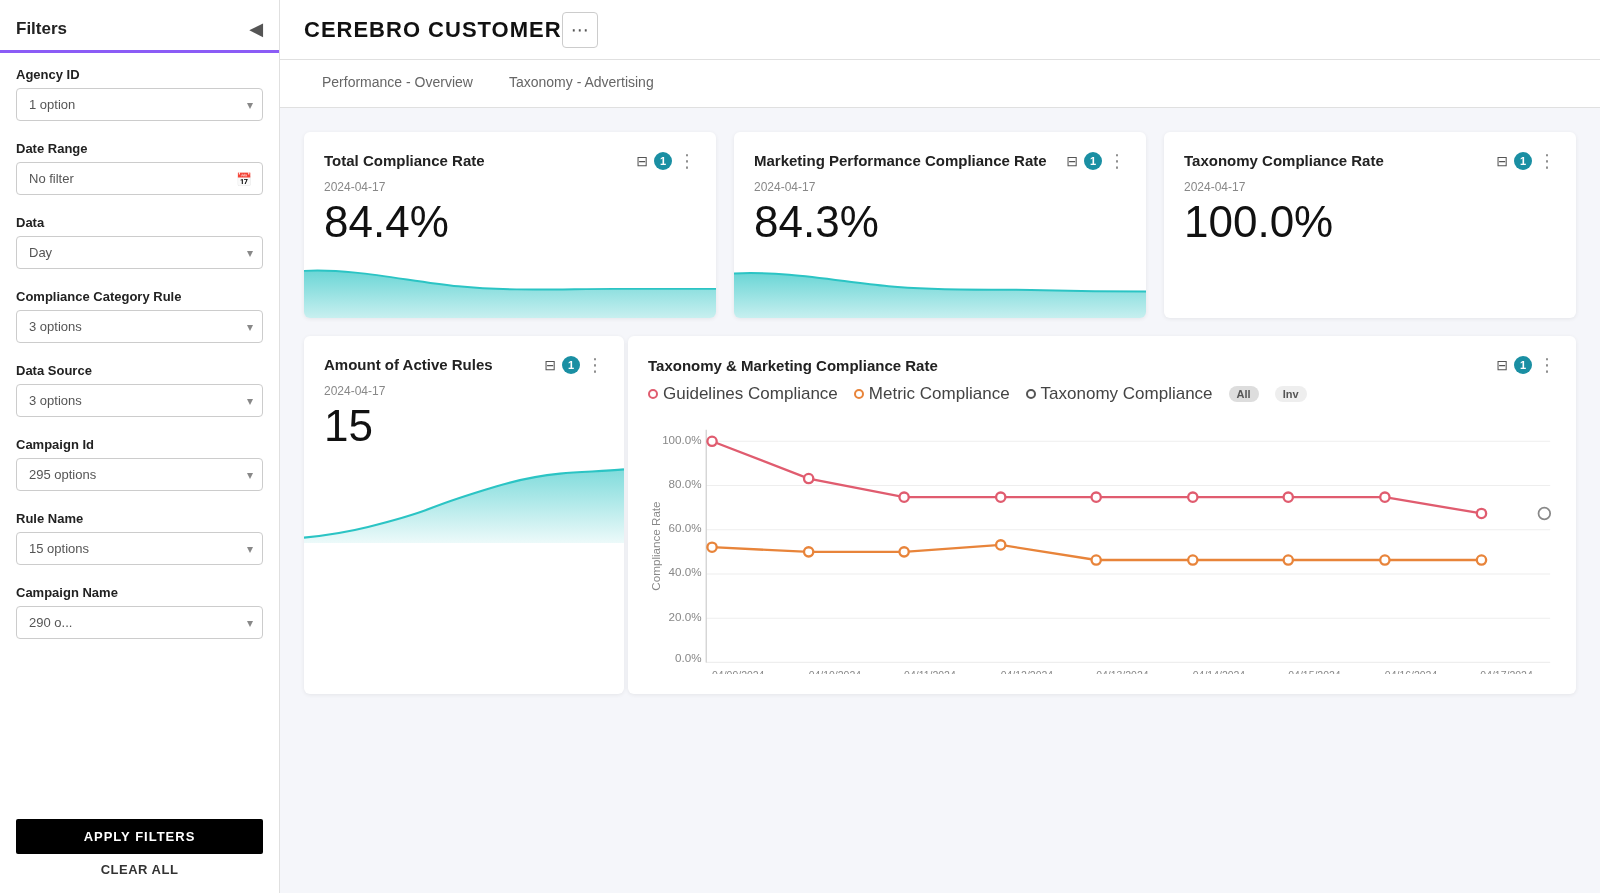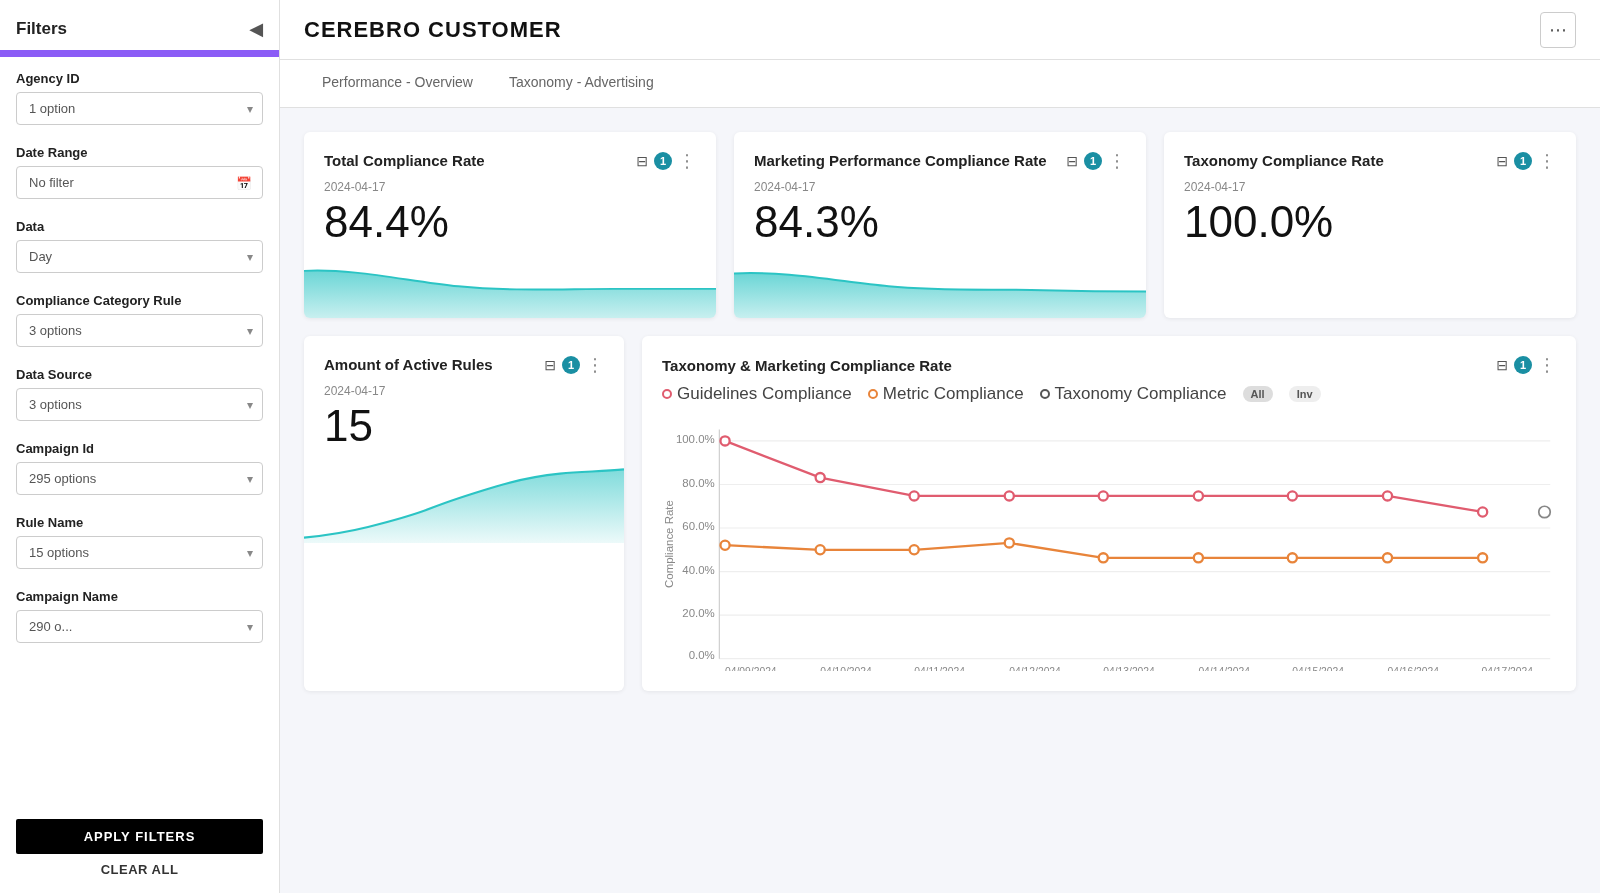--- a/index.html
+++ b/index.html
@@ -15,21 +15,21 @@
       flex-direction: column;
       height: 100%;
       overflow-y: auto;
       position: relative;
     }
     .sidebar-header {
       display: flex;
       justify-content: space-between;
       align-items: center;
       padding: 18px 16px 10px 16px;
-      border-bottom: 7px solid #8b5cf6;
+      border-bottom: 3px solid #8b5cf6;
     }
     .sidebar-title {
       font-size: 17px;
       font-weight: 600;
       color: #222;
     }
     .collapse-btn {
       cursor: pointer;
       color: #555;
       font-size: 18px;
@@ -116,21 +116,20 @@
       display: flex;
       flex-direction: column;
       overflow: hidden;
     }
     .topbar {
       background: #fff;
       border-bottom: 1px solid #e0e0e0;
       padding: 0 24px;
       display: flex;
       align-items: center;
-      justify-content: space-between;
       min-height: 60px;
     }
     .page-title {
       font-size: 22px;
       font-weight: 700;
       letter-spacing: 1px;
       color: #111;
     }
     .topbar-actions {
       display: flex;
@@ -252,21 +251,21 @@
     .kpi-chart {
       height: 60px;
       margin: 0 -20px;
       overflow: hidden;
     }
 
     
     .bottom-row {
       display: grid;
       grid-template-columns: 320px 1fr;
-      gap: 18px;
+      gap: 4px;
     }
     .small-kpi-card {
       background: #fff;
       border-radius: 6px;
       padding: 20px 20px 0 20px;
       box-shadow: 0 1px 4px rgba(0,0,0,0.07);
       overflow: hidden;
     }
     .line-chart-card {
       background: #fff;

